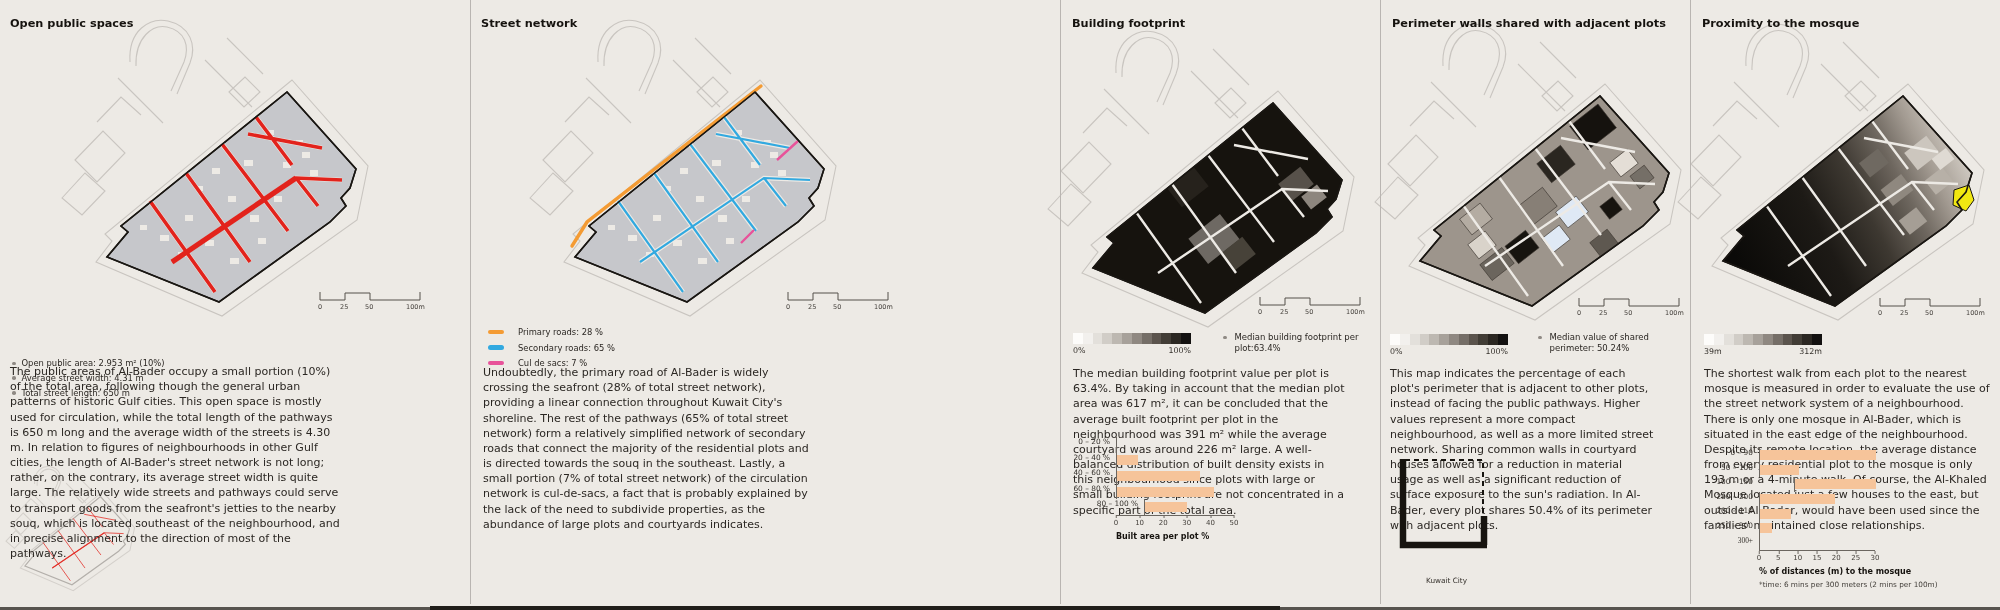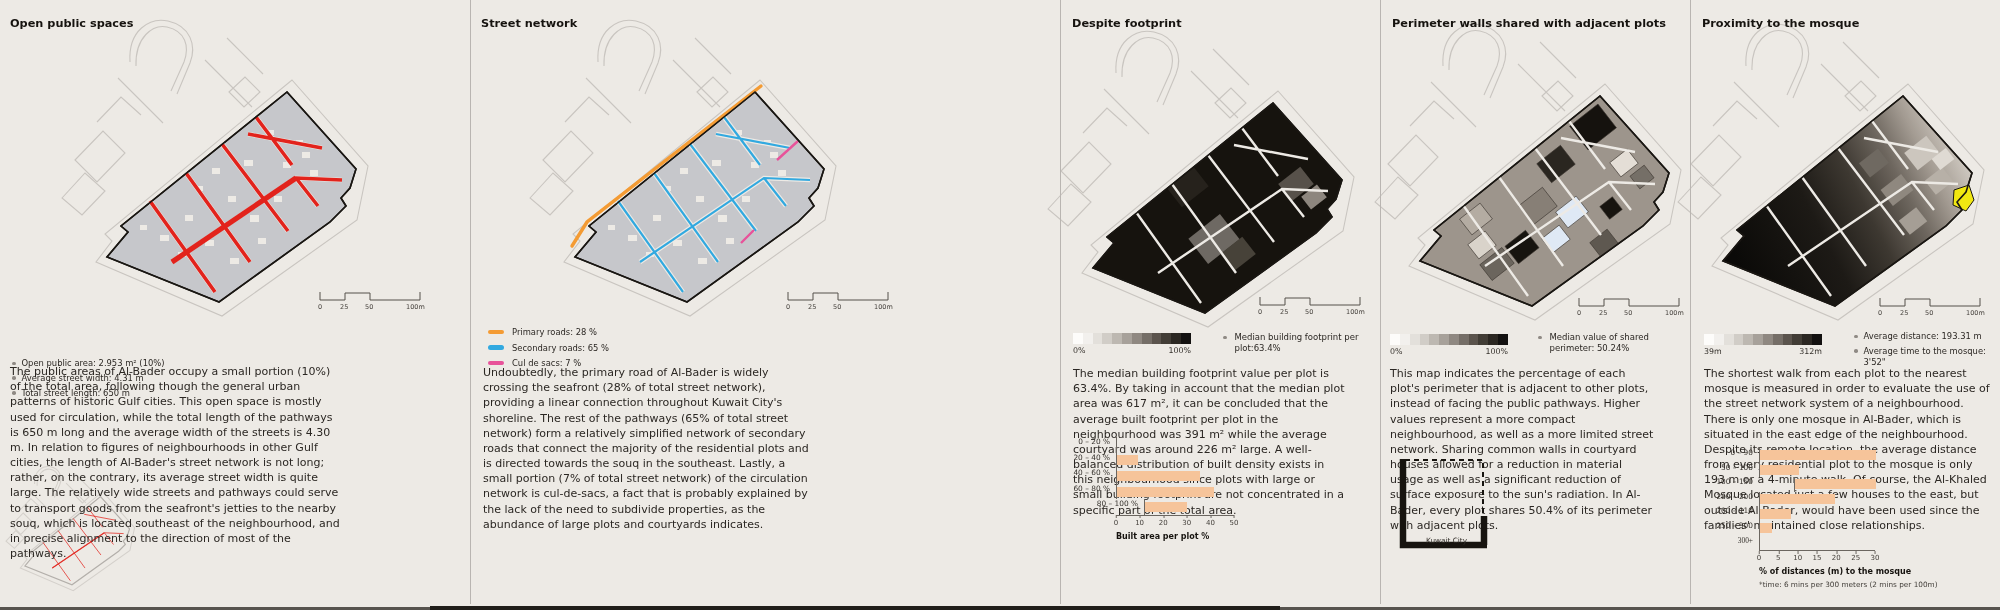--- a/index.html
+++ b/index.html
@@ -9,21 +9,21 @@
     font-family:"DejaVu Sans",sans-serif;color:var(--text,#2b2723);
   }
   .panel{position:absolute;top:0;height:604px;}
   .panel.bordered{border-left:1px solid var(--divider,#b9b5b1);}
   .panel.right-edge{border-right:1px solid var(--divider,#b9b5b1);}
   .ptitle{position:absolute;top:8px;font-size:11.3px;font-weight:700;color:#16130f;white-space:nowrap;}
   .body-text{position:absolute;font-size:11px;line-height:1.38;color:#2b2723;text-align:left;}
   .brow{display:flex;gap:6px;align-items:flex-start;margin-bottom:4px;}
   .dot{width:3.5px;height:3.5px;border-radius:50%;background:#8f8a84;margin-top:3.5px;flex:none;}
   .btxt{font-size:8.4px;line-height:1.3;}
-  .legend .lrow{display:flex;gap:8px;align-items:center;margin-bottom:5.5px;}
+  .legend .lrow{display:flex;gap:14px;align-items:center;margin-bottom:5.5px;}
   .sw{width:16px;height:4.5px;border-radius:2.5px;flex:none;}
   .sw.primary{background:var(--orange,#f49b33);}
   .sw.secondary{background:var(--blue,#32a9e0);}
   .sw.culdesac{background:var(--pink,#e8539a);}
   .ltxt{font-size:8.4px;}
   .gradbar{height:11px;width:118px;
     background:linear-gradient(90deg,#fdfcfa 0 8.3%,#f2f0ed 8.3% 16.6%,#e3e0db 16.6% 25%,#d1cdc7 25% 33.3%,#bdb8b1 33.3% 41.6%,#a7a19a 41.6% 50%,#8f8881 50% 58.3%,#756e67 58.3% 66.6%,#5b544d 66.6% 75%,#423d36 75% 83.3%,#2b2722 83.3% 91.6%,#131110 91.6% 100%);}
   .gradlabels{display:flex;justify-content:space-between;width:118px;font-size:7.9px;color:#35312c;margin-top:2px;}
   .lnote{position:absolute;display:flex;gap:8px;align-items:flex-start;}
   .lnote .ntxt{font-size:8.5px;line-height:1.32;}
@@ -241,21 +241,21 @@
       </div>
     <div class="lrow">
         <span class="sw culdesac"></span>
         <span class="ltxt">Cul de sacs: 7 %</span>
       </div>
   </div>
   <p class="body-text" style="left:12px;top:365px;width:332px;margin:0;">Undoubtedly, the primary road of Al-Bader is widely crossing the seafront (28% of total street network), providing a linear connection throughout Kuwait City's shoreline. The rest of the pathways (65% of total street network) form a relatively simplified network of secondary roads that connect the majority of the residential plots and is directed towards the souq in the southeast. Lastly, a small portion (7% of total street network) of the circulation network is cul-de-sacs, a fact that is probably explained by the lack of the need to subdivide properties, as the abundance of large plots and courtyards indicates.</p>
 </div>
 
 <div class="panel bordered" style="left:1060px;width:320px;">
-  <h2 class="ptitle" style="left:11px;">Despite footprint</h2>
+  <h2 class="ptitle" style="left:11px;">Building footprint</h2>
   <div style="position:absolute;left:12px;top:333px;">
     <div class="gradbar"></div>
     <div class="gradlabels">
       <span>0%</span>
       <span>100%</span>
     </div>
   </div>
   <div class="lnote" style="left:162px;top:332px;width:148px;">
     <span class="dot"></span>
     <span class="ntxt">Median building footprint per plot:63.4%</span>
@@ -315,41 +315,31 @@
   </div>
   <div class="lnote" style="left:157px;top:332px;width:146px;">
     <span class="dot"></span>
     <span class="ntxt">Median value of shared perimeter: 50.24%</span>
   </div>
   <p class="body-text" style="left:9px;top:366px;width:266px;margin:0;">This map indicates the percentage of each plot's perimeter that is adjacent to other plots, instead of facing the public pathways. Higher values represent a more compact neighbourhood, as well as a more limited street network. Sharing common walls in courtyard houses allowed for a reduction in material usage as well as a significant reduction of surface exposure to the sun's radiation. In Al-Bader, every plot shares 50.4% of its perimeter with adjacent plots.</p>
   <svg style="position:absolute;left:18px;top:456px;" width="95" height="95" viewBox="0 0 95 95">
     <path d="M4,3 L4,89 L88,89 M85,89 L85,60" fill="none" stroke="#17140f" stroke-width="6.5"></path>
     <path d="M6,4 L84,4 L84,58" fill="none" stroke="#17140f" stroke-width="2" stroke-dasharray="5,4"></path>
   </svg>
-  <div class="diagram-label" style="left:18px;top:536px;width:95px;">Kuwait City</div>
+  <div class="diagram-label" style="left:18px;top:576px;width:95px;">Kuwait City</div>
 </div>
 
 <div class="panel bordered right-edge" style="left:1690px;width:309px;">
   <h2 class="ptitle" style="left:11px;">Proximity to the mosque</h2>
   <div style="position:absolute;left:13px;top:334px;">
     <div class="gradbar"></div>
     <div class="gradlabels">
       <span>39m</span>
       <span>312m</span>
     </div>
-  </div>
-  <div style="position:absolute;left:163px;top:331px;">
-    <div class="brow">
-        <span class="dot"></span>
-        <span class="btxt">Average distance: 193.31 m</span>
-      </div>
-    <div class="brow">
-        <span class="dot"></span>
-        <span class="btxt">Average time to the mosque: 3'52"</span>
-      </div>
   </div>
   <p class="body-text" style="left:13px;top:366px;width:286px;margin:0;">The shortest walk from each plot to the nearest mosque is measured in order to evaluate the use of the street network system of a neighbourhood. There is only one mosque in Al-Bader, which is situated in the east edge of the neighbourhood. Despite its remote location, the average distance from every residential plot to the mosque is only 193 m or a 4-minute walk. Of course, the Al-Khaled Mosque located just a few houses to the east, but outside Al-Bader, would have been used since the families' maintained close relationships.</p>
   <div class="chart" style="left:6px;top:448px;">
       <div class="crow" style="height: 14.6px;">
         <span class="clab" style="width: 56px;">0 – 90</span>
         <div class="ctrack" style="width: 116px;">
           <div class="cbar" style="width: 116px;"></div>
         </div>
       </div>
       <div class="crow" style="height: 14.6px;">

